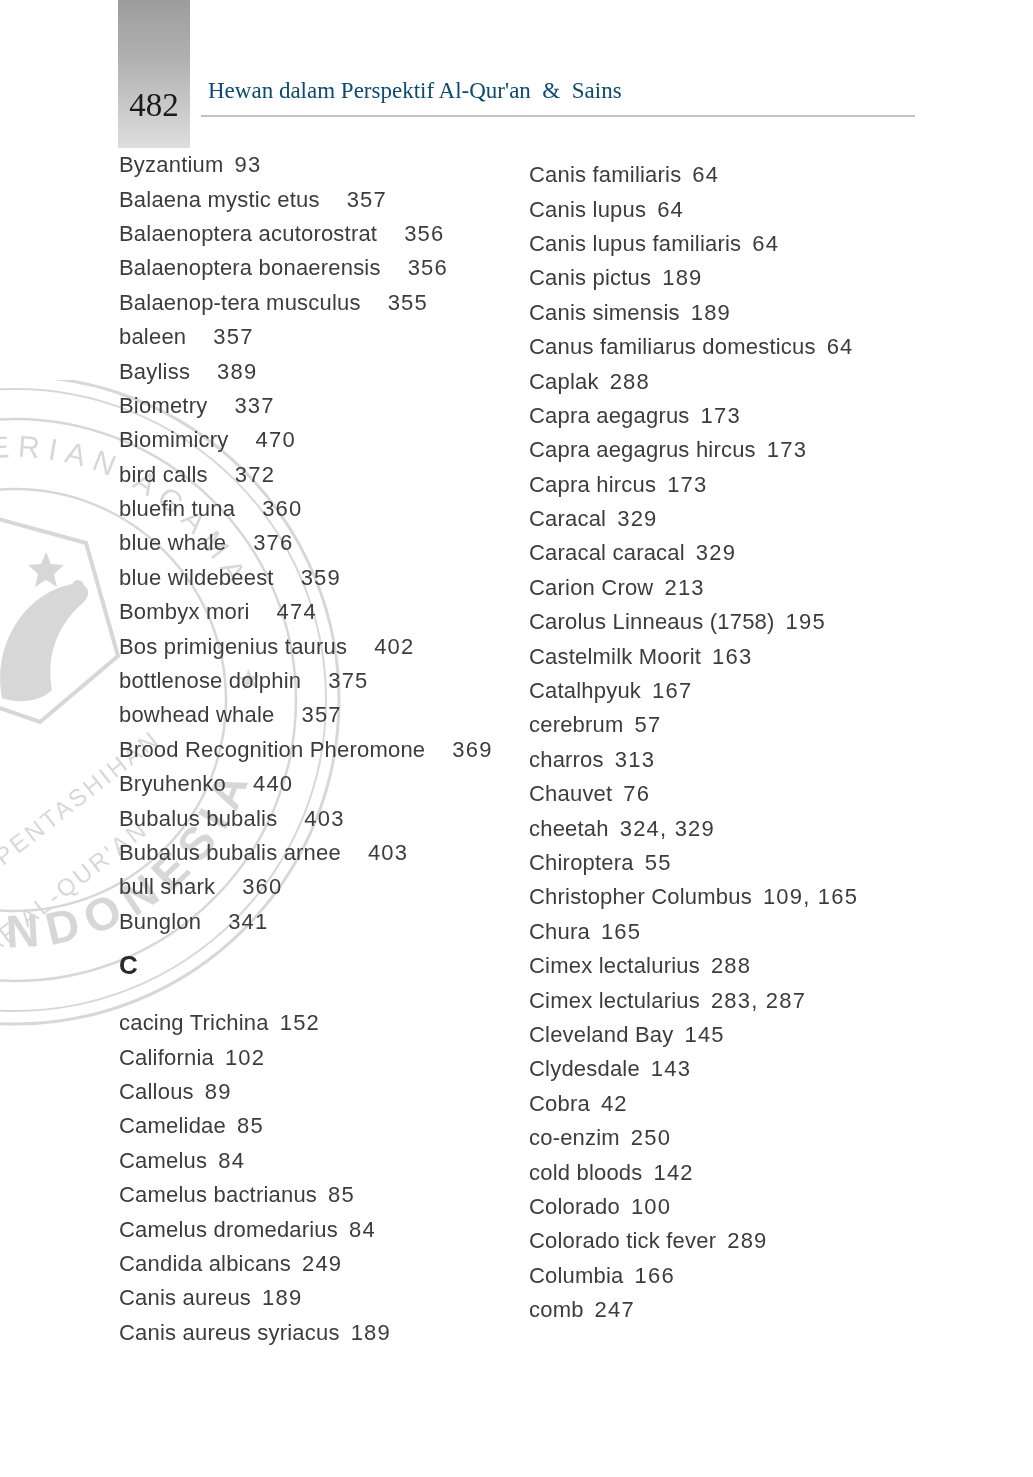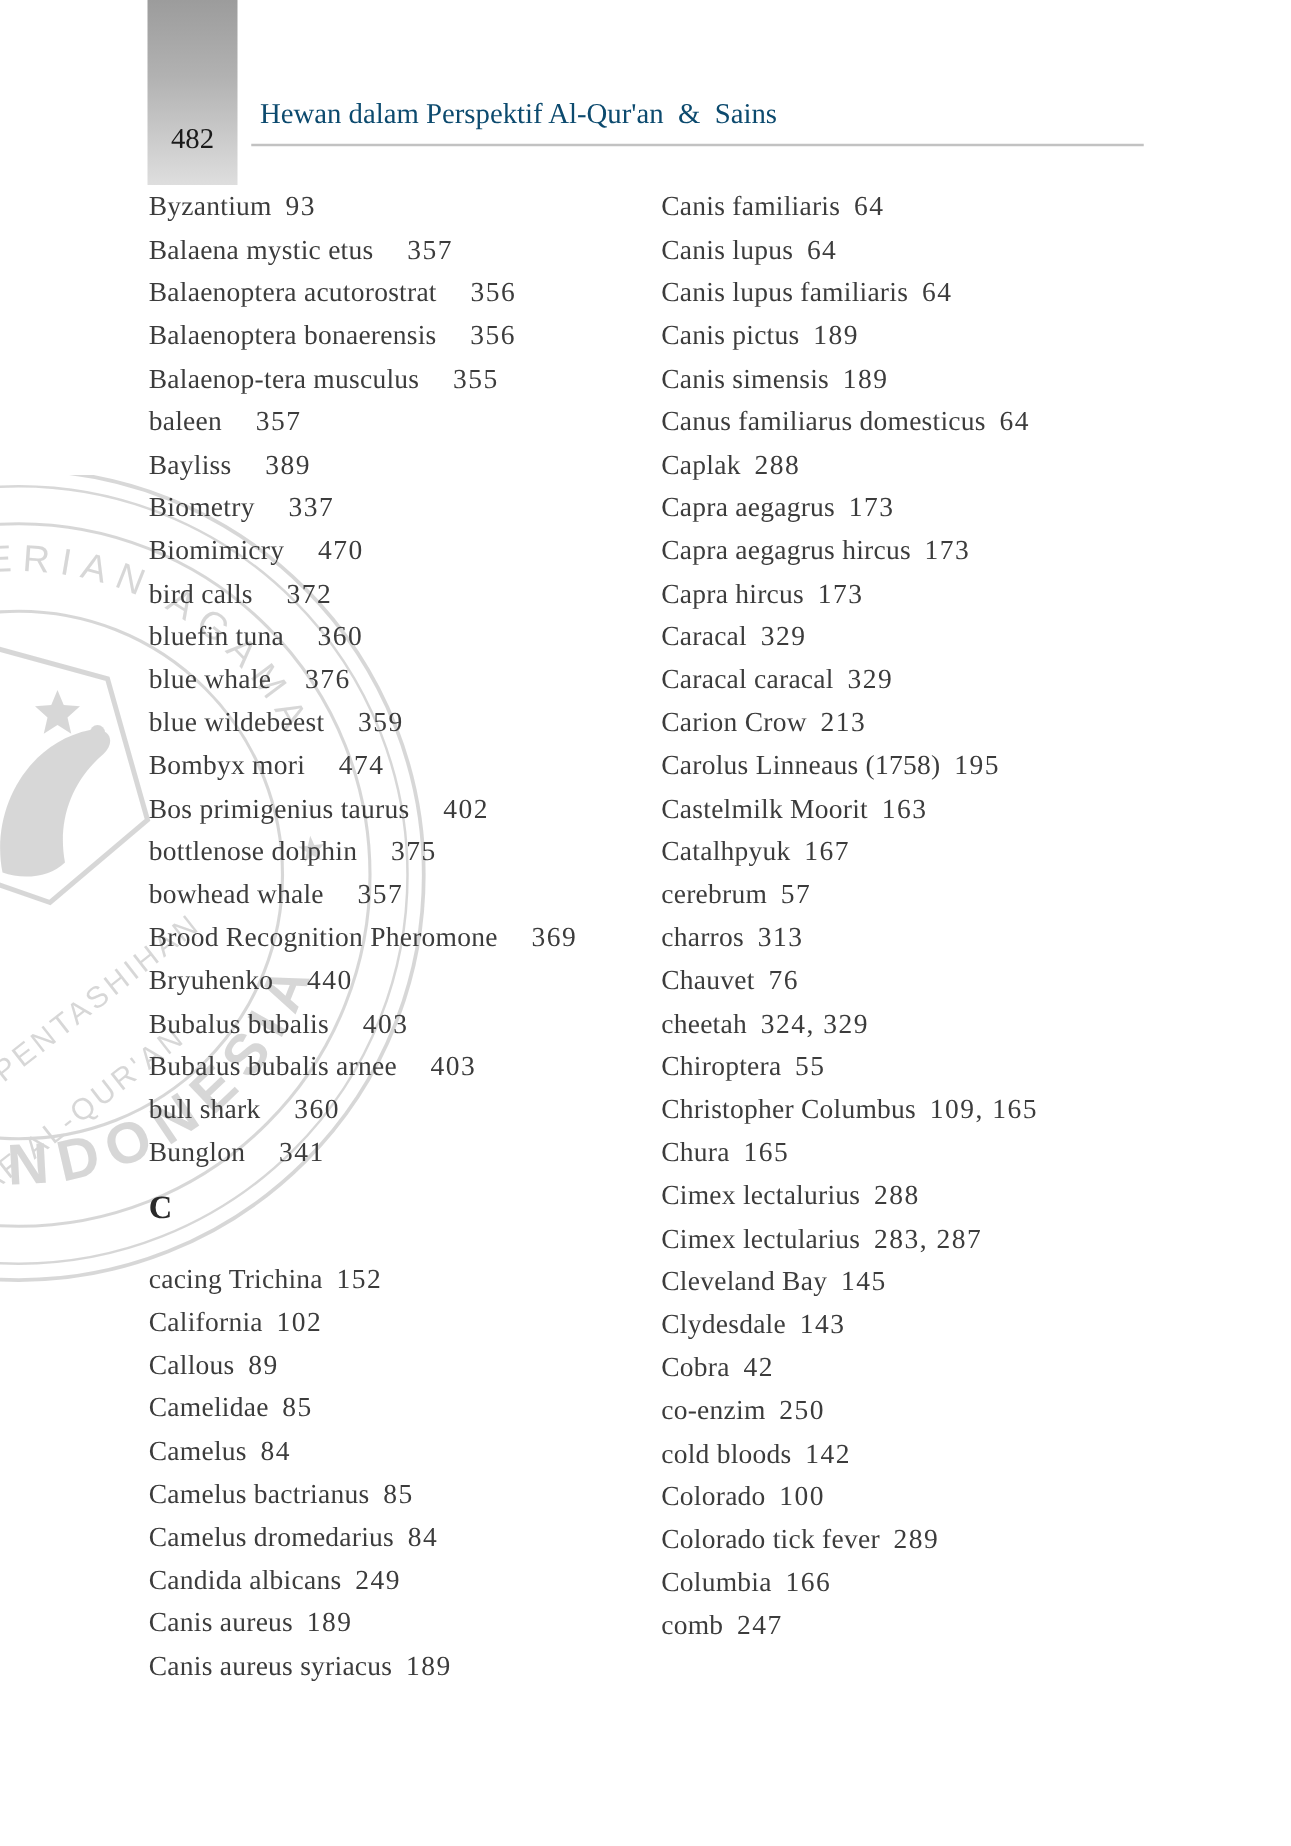--- a/index.html
+++ b/index.html
@@ -12,36 +12,36 @@
   
   .watermark-svg { position:absolute; left:0; top:380px; pointer-events:none; }
 
   
   .pagenum-bar {
     position:absolute; left:118px; top:0; width:72px; height:148px;
     background:linear-gradient(180deg,#9c9c9c 0%,#b2b2b2 42%,#cfcfcf 80%,#dedede 100%);
   }
   .pagenum {
     position:absolute; left:0; right:0; bottom:24px; text-align:center;
-    font-family:"Liberation Serif", serif; font-size:23px; color:#1a1a1a;
+    font-family:"Liberation Serif", serif; font-size:33px; color:#1a1a1a;
   }
   .running-title {
     position:absolute; left:208px; top:78px;
     font-family:"Liberation Serif", serif; font-size:23px; color:#0c4a6e;
     white-space:pre;
   }
   .header-rule {
     position:absolute; left:201px; top:115px; width:714px; height:2px;
     background:#c2c2c2;
   }
 
   
-  .index-col { position:absolute; top:148px;font-family:Liberation Serif, serif; }
+  .index-col { position:absolute; top:148px; }
   .col-left  { left:119px; width:405px; }
-  .col-right { left:529px; width:490px; }
+  .col-right { left:529px; width:490px;margin-top:10px; }
 
   .entry {
     height:34.4px; display:flex; align-items:center; white-space:nowrap;
     font-size:22px; color:#3c3c3c; letter-spacing:0.2px;
   }
   .entry .pages  { margin-left:11px; letter-spacing:1.2px; }
   .entry.wide .pages { margin-left:27px; }
 
   .section-letter {
     height:40px; margin-top:7px; margin-bottom:20px;

